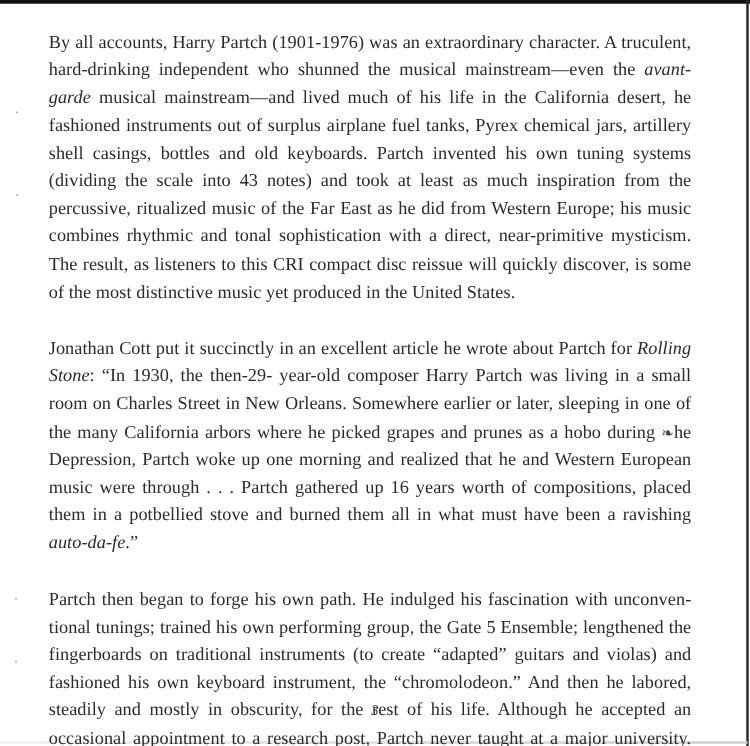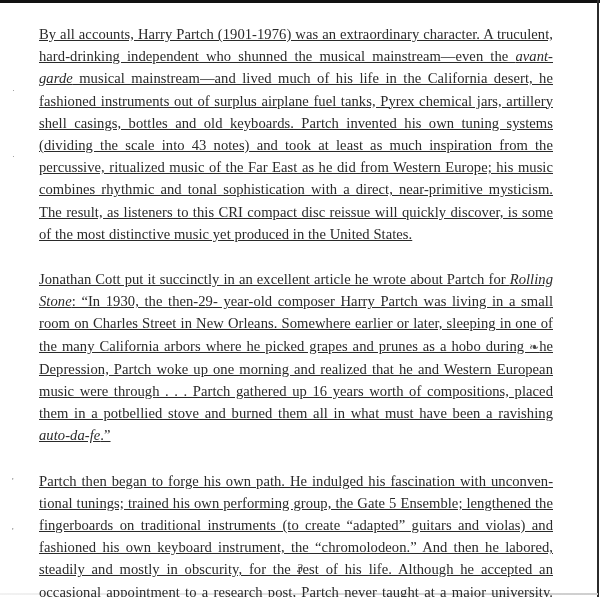--- a/index.html
+++ b/index.html
@@ -29,21 +29,20 @@
       position: absolute; left: 39px; top: 23px; width: 514px;
     }
     .para {
       margin: 0 0 23px 0;
       font-size: 14.6px;
       line-height: 22.2px;
       text-align: justify;
       text-align-last: left;
       letter-spacing: 0.05px;
       hyphens: manual;
-      text-decoration: underline;
     }
     .para i { font-style: italic; }
     .dingbat { font-size: 12px; color: #444; }
     .page-number {
       position: absolute; left: 0; top: 561px; width: 600px; text-align: center;
       font-size: 12px; color: #444; font-style: italic;
     }
   </style>
 </head>
 <body>

